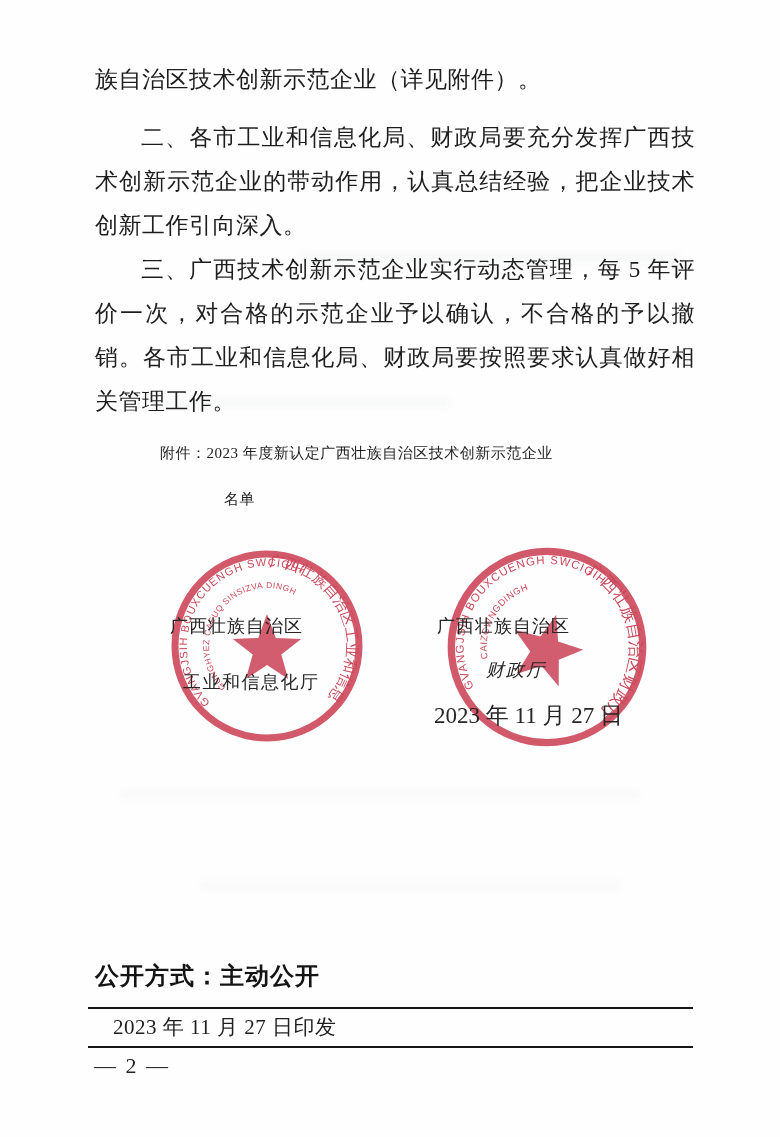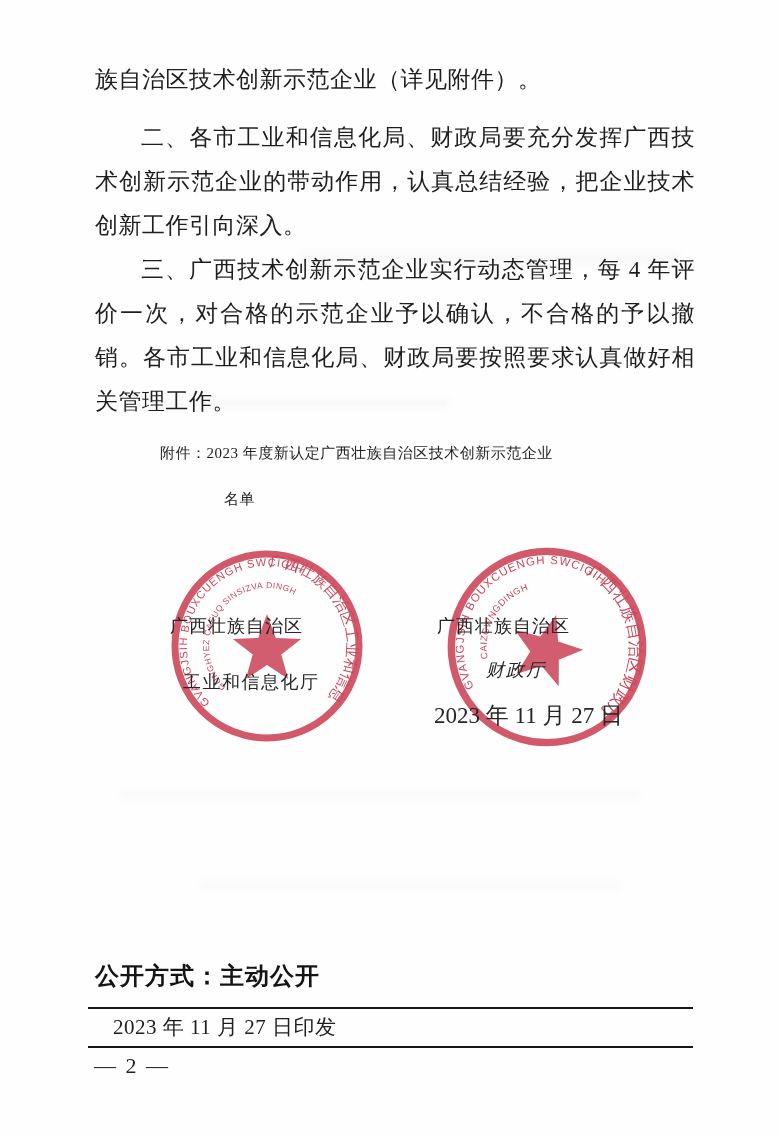--- a/index.html
+++ b/index.html
@@ -84,21 +84,21 @@
 <div class="page">
 
   <div class="ghost g1"></div>
   <div class="ghost g2"></div>
   <div class="ghost g3"></div>
   <div class="ghost g4"></div>
 
   <div class="doc-text">
     <p class="para">族自治区技术创新示范企业（详见附件）。</p>
     <p class="para indent gap-top">二、各市工业和信息化局、财政局要充分发挥广西技术创新示范企业的带动作用，认真总结经验，把企业技术创新工作引向深入。</p>
-    <p class="para indent">三、广西技术创新示范企业实行动态管理，每 4 年评价一次，对合格的示范企业予以确认，不合格的予以撤销。各市工业和信息化局、财政局要按照要求认真做好相关管理工作。</p>
+    <p class="para indent">三、广西技术创新示范企业实行动态管理，每 5 年评价一次，对合格的示范企业予以确认，不合格的予以撤销。各市工业和信息化局、财政局要按照要求认真做好相关管理工作。</p>
   </div>
 
   <div class="attachment">
     <div>附件：2023 年度新认定广西壮族自治区技术创新示范企业</div>
     <div class="att-line2">名单</div>
   </div>
 
   <svg class="seal seal-left" width="200" height="200" viewBox="0 0 200 200" aria-hidden="true">
     <defs>
       <path id="sealL-outer" d="M 43.4 156.6 A 80 80 0 1 1 156.6 156.6" fill="none"></path>

